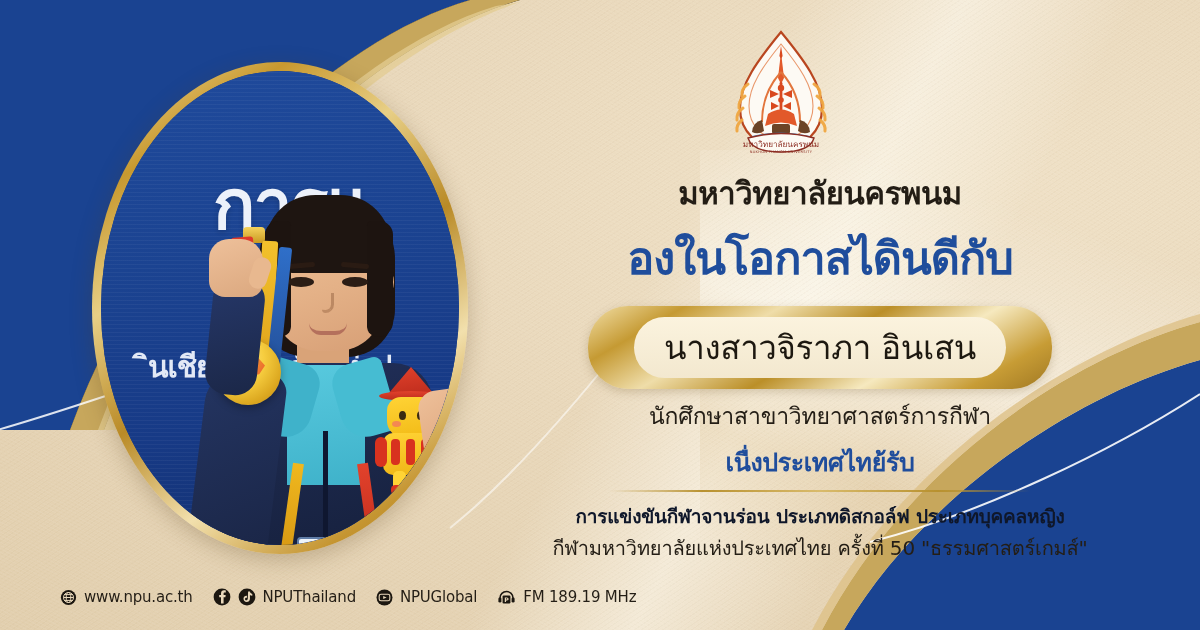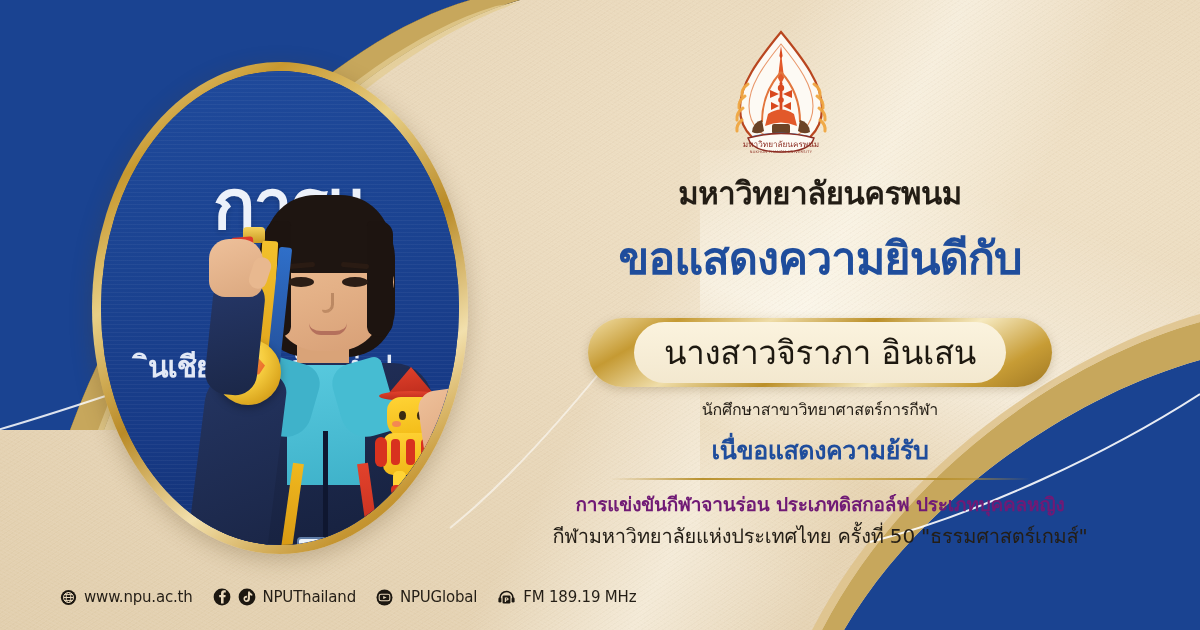--- a/index.html
+++ b/index.html
@@ -213,56 +213,56 @@
     margin-top:168px;
     font-family:"DejaVu Sans", sans-serif;
     font-size:31px; font-weight:bold; color:#231d15; letter-spacing:-.4px;
   }
   .t-congrats {
     margin-top:4px;
     font-family:"DejaVu Sans", sans-serif;
     font-size:45px; font-weight:bold; color:#1f4d9c; letter-spacing:-1px;
   }
   .name-pill {
-    margin-top:24px;
-    padding:4px 46px;
+    margin-top:12px;
+    padding:11px 46px;
     border-radius:40px;
     background:linear-gradient(150deg,#f3e0a8 0%,#c59a33 16%,#efdda9 32%,#bb8f28 50%,#f6e9bf 68%,#c79c35 86%,#a07823 100%);
     box-shadow:0 3px 10px rgba(110,82,32,.25);
   }
   .name-pill-inner {
     background:linear-gradient(180deg,#fbf3de 0%,#f3e8cf 100%);
     border-radius:34px;
     padding:4px 30px;
     font-family:"DejaVu Sans", sans-serif;
     font-size:33px; color:#1d1810; letter-spacing:-.3px; white-space:nowrap;
   }
   .t-major, .t-faculty {
     font-family:"DejaVu Sans", sans-serif;
-    font-size:16px; color:#241e16; letter-spacing:-.2px; line-height:1.38;
+    font-size:23px; color:#241e16; letter-spacing:-.2px; line-height:1.38;
   }
   .t-major { margin-top:12px; }
   .t-occasion {
     margin-top:9px;
     font-family:"DejaVu Sans", sans-serif;
     font-size:25px; font-weight:bold; color:#1f4d9c; letter-spacing:-.4px;
   }
   .t-award {
     margin-top:1px;
     font-family:"DejaVu Sans", sans-serif;
     font-size:34px; font-weight:bold; color:#1f4d9c; letter-spacing:-.6px;
   }
   .divider {
     margin-top:8px; width:420px; height:2px;
     background:linear-gradient(90deg, rgba(190,150,70,0) 0%, #b8912f 22%, #d9bb6c 50%, #b8912f 78%, rgba(190,150,70,0) 100%);
   }
   .t-event {
     margin-top:9px;
     font-family:"DejaVu Sans", sans-serif;
-    font-size:19px; font-weight:bold; color:#701a75; letter-spacing:-.2px;
+    font-size:19px; font-weight:bold; color:#0f172a; letter-spacing:-.2px;
   }
   .t-games, .t-venue {
     font-family:"DejaVu Sans", sans-serif;
     font-size:20px; color:#241e16; letter-spacing:-.2px; line-height:1.42;
   }
   .t-games { margin-top:3px; }
 
   
   .footer {
     position:absolute; left:60px; bottom:24px;
@@ -425,29 +425,29 @@
       <rect x="54" y="98" width="18" height="10" rx="2" fill="#6b4326"></rect>
       <path d="M34,110 q29,-7 58,0 l0,4 q-29,-7 -58,0 Z" fill="#2f7fc4" opacity="0.85"></path>
       <path d="M30,112 q33,-9 66,0 q-4,14 -33,14 q-29,0 -33,-14 Z" fill="#fdfaf4" stroke="#8c2d22" stroke-width="1.4"></path>
       <text x="63" y="121" text-anchor="middle" font-family="DejaVu Sans, sans-serif" font-size="8.2" fill="#8c2d22">มหาวิทยาลัยนครพนม</text>
       <text x="63" y="127" text-anchor="middle" font-family="DejaVu Sans, sans-serif" font-size="3.6" fill="#8c2d22" letter-spacing="0.3">NAKHON PHANOM UNIVERSITY</text>
     </svg>
   </div>
 
   <div class="col">
     <div class="t-univ">มหาวิทยาลัยนครพนม</div>
-    <div class="t-congrats">ขอแสดงความยินดีกับ</div>
+    <div class="t-congrats">องในโอกาสไดินดีกับ</div>
 
     <div class="name-pill">
       <div class="name-pill-inner">นางสาวจิราภา อินเสน</div>
     </div>
 
     <div class="t-major">นักศึกษาสาขาวิทยาศาสตร์การกีฬา</div>
 
-    <div class="t-occasion">เนื่ขอแสดงความย้รับ</div>
+    <div class="t-occasion">เนื่งประเทศไทย้รับ</div>
 
     <div class="divider"></div>
 
     <div class="t-event">การแข่งขันกีฬาจานร่อน ประเภทดิสกอล์ฟ ประเภทบุคคลหญิง</div>
     <div class="t-games">กีฬามหาวิทยาลัยแห่งประเทศไทย ครั้งที่ 50 "ธรรมศาสตร์เกมส์"</div>
 
   </div>
 
   <div class="footer">
     <span class="fi">

